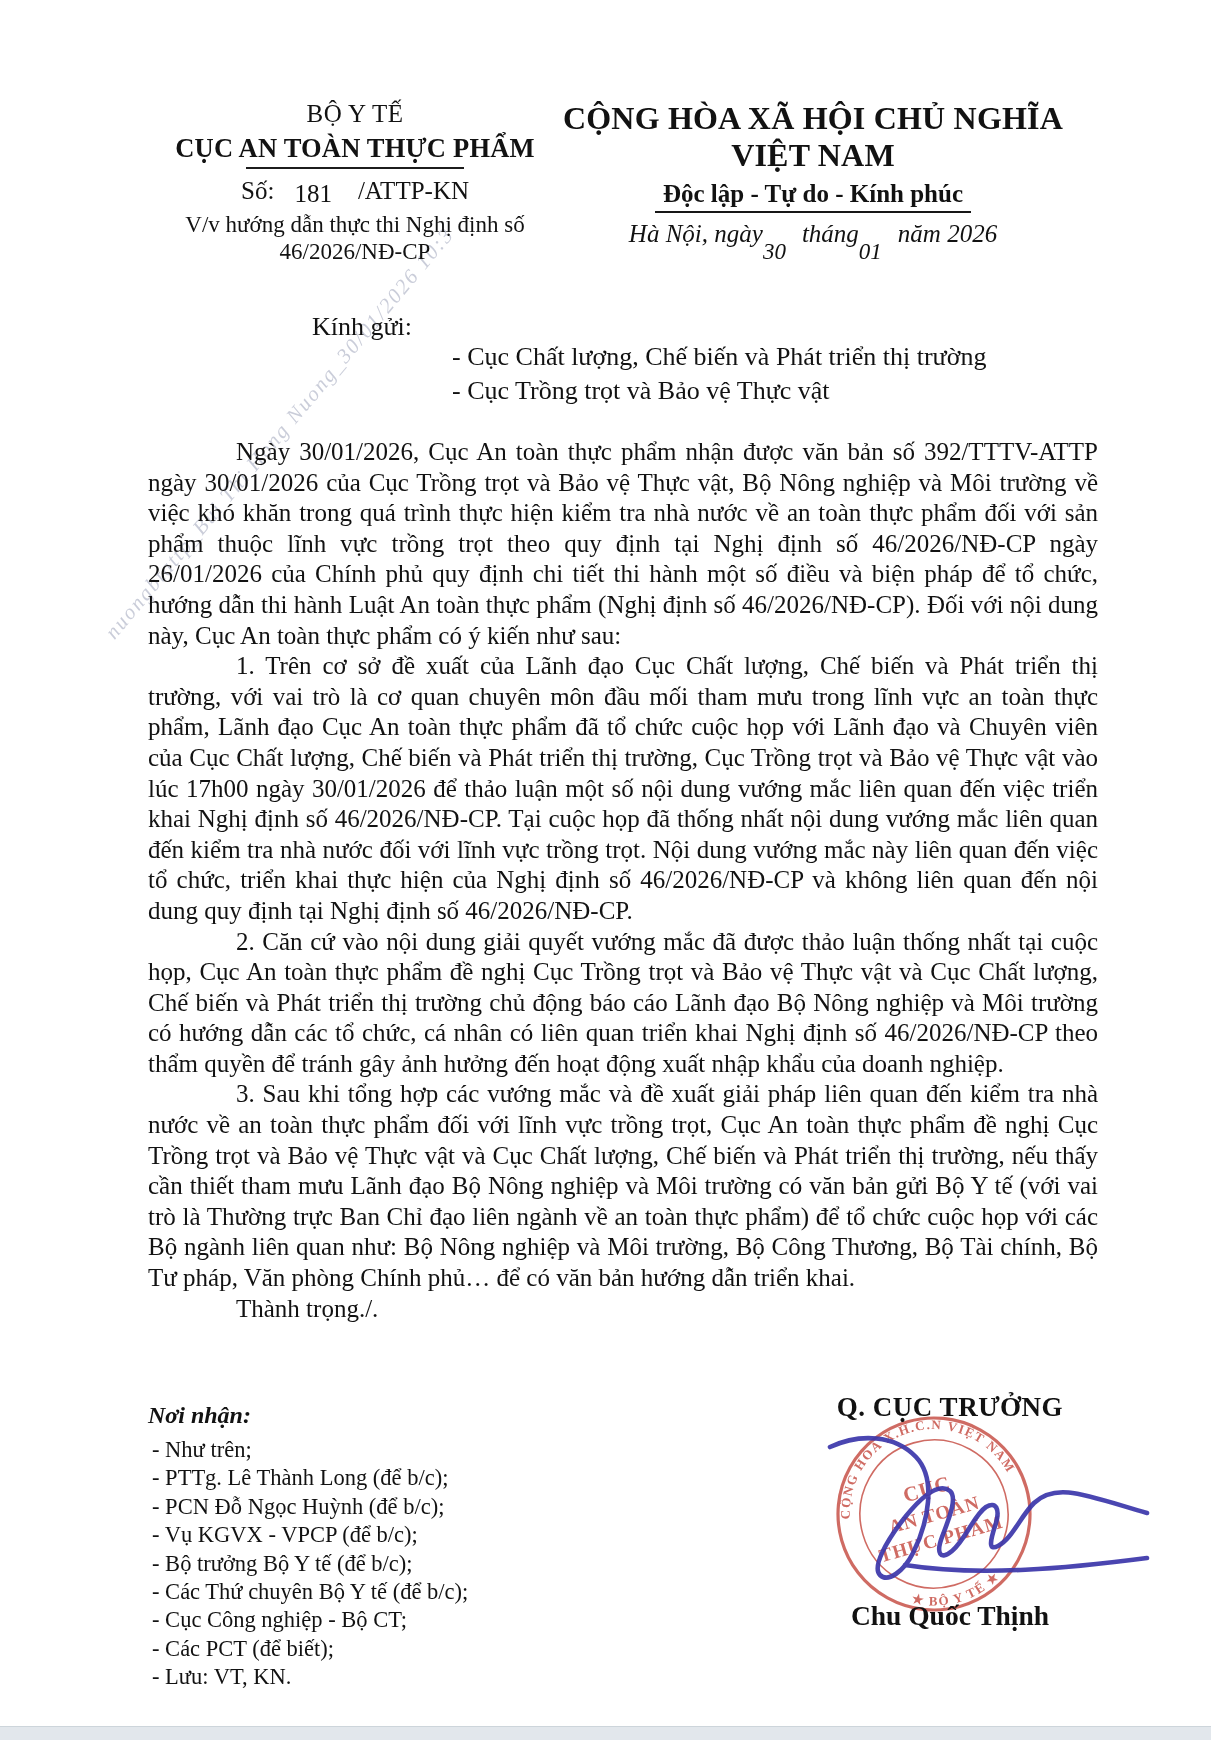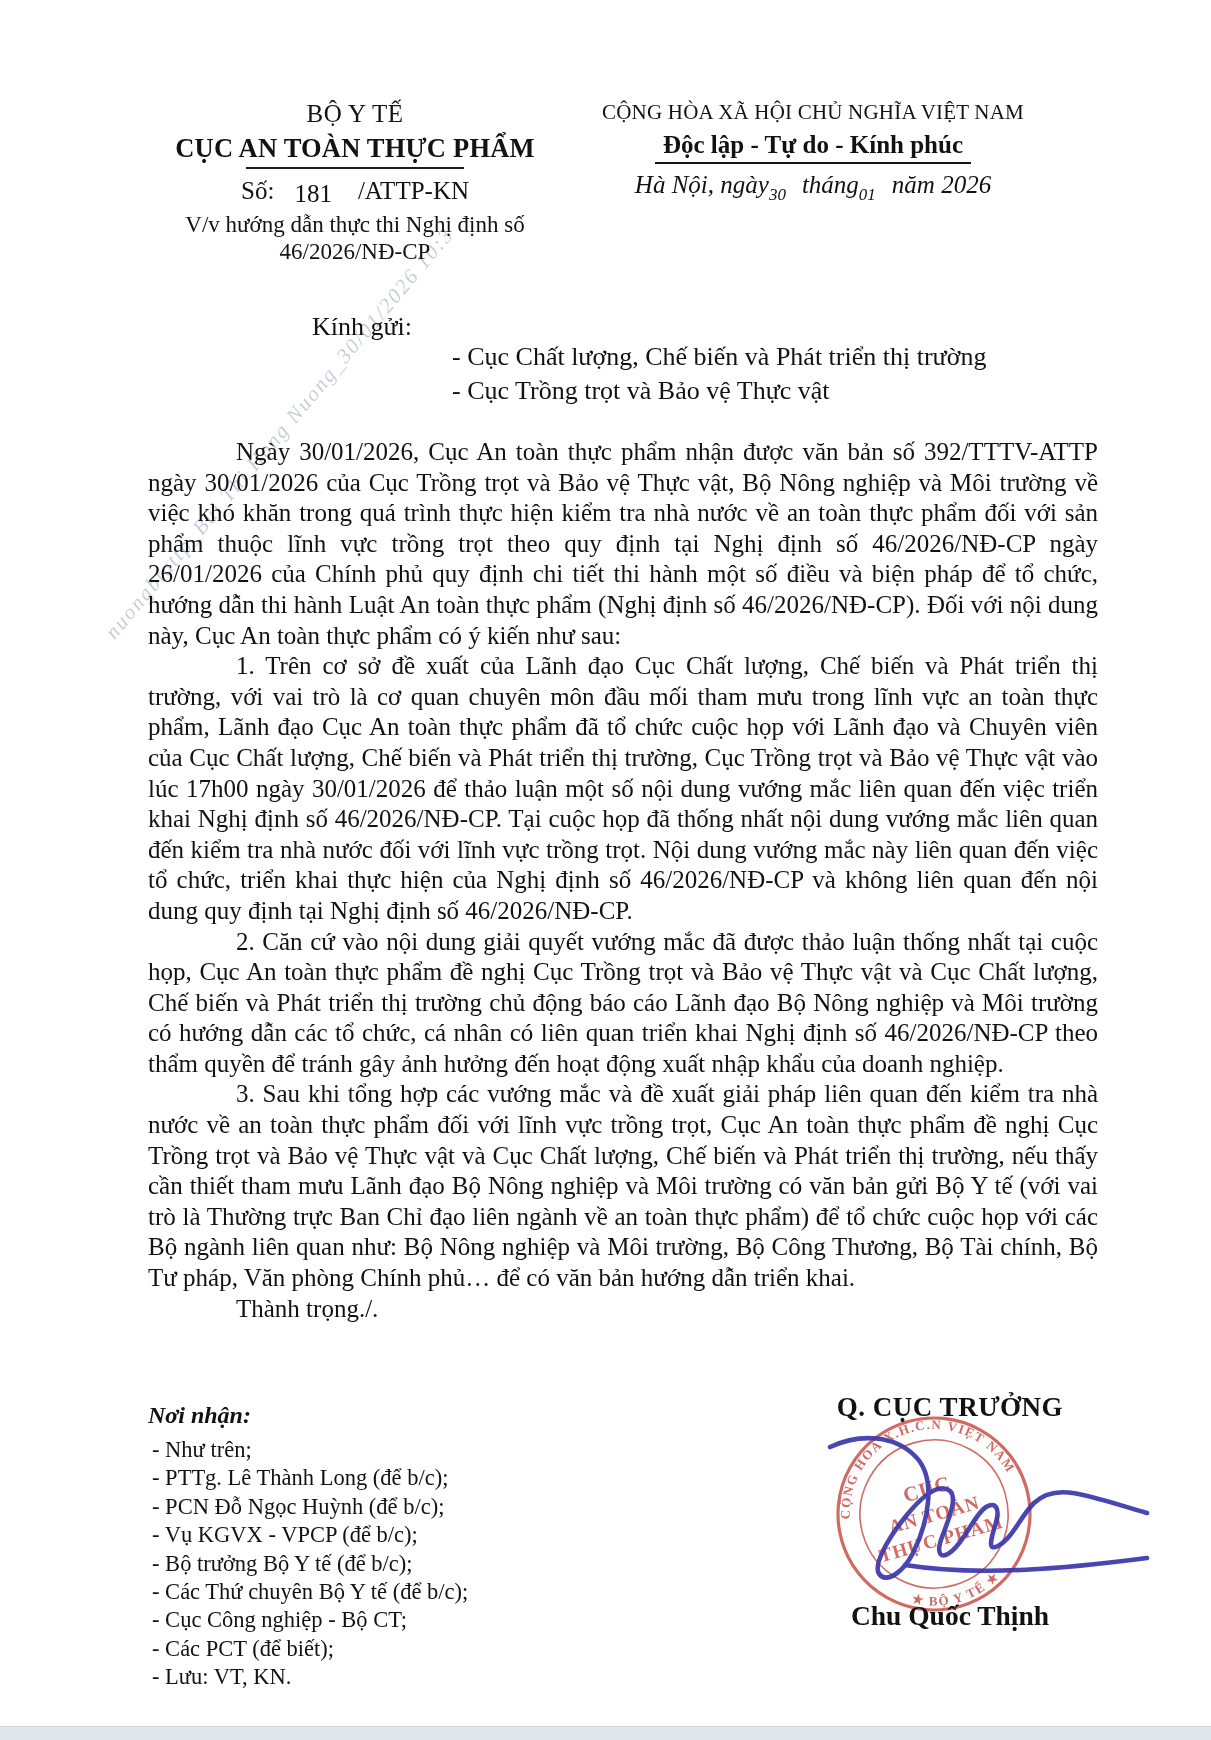--- a/index.html
+++ b/index.html
@@ -18,25 +18,25 @@
   
   .hdr-left{position:absolute;left:140px;top:100px;width:430px;text-align:center;z-index:2;}
   .hdr-left .org1{font-size:25px;letter-spacing:.5px;}
   .hdr-left .org2{font-size:26.5px;font-weight:bold;margin-top:5px;letter-spacing:.2px;}
   .hdr-left .rule{width:218px;height:2px;background:#1c1c1c;margin:3px auto 8px;}
   .hdr-left .so-line{font-size:25px;}
   .hdr-left .so-num{margin-left:20px;position:relative;top:3px;}
   .hdr-left .so-suffix{margin-left:26px;font-family:Liberation Serif, serif;}
   .hdr-left .vv{font-size:23px;margin-top:6px;line-height:27px;}
   .hdr-right{position:absolute;left:553px;top:100px;width:520px;text-align:center;z-index:2;}
-  .hdr-right .motto1{font-size:21px;font-weight:normal;letter-spacing:.2px;}
+  .hdr-right .motto1{font-size:32px;font-weight:bold;letter-spacing:.2px;}
   .hdr-right .motto2{display:inline-block;font-size:25px;font-weight:bold;
     border-bottom:2.5px solid #171717;padding:0 8px 3px;margin-top:6px;}
   .hdr-right .dateline{font-style:italic;font-size:25px;margin-top:7px;}
-  .hdr-right .dnum{position:relative;top:7px;font-size:17px;}
+  .hdr-right .dnum{position:relative;top:17px;font-size:23px;}
   .hdr-right .gap-r{margin-right:16px;}
   
   .kinhgui{position:absolute;left:312px;top:312px;font-size:26px;z-index:2;}
   .sal-recipients{position:absolute;left:452px;top:340px;font-size:26px;line-height:33.5px;z-index:2;}
   .sal-recipients p{margin:0;}
   
   .body-text{
     position:absolute;left:148px;top:437px;width:950px;z-index:2;
     font-size:25px;line-height:30.6px;text-align:justify;
   }

